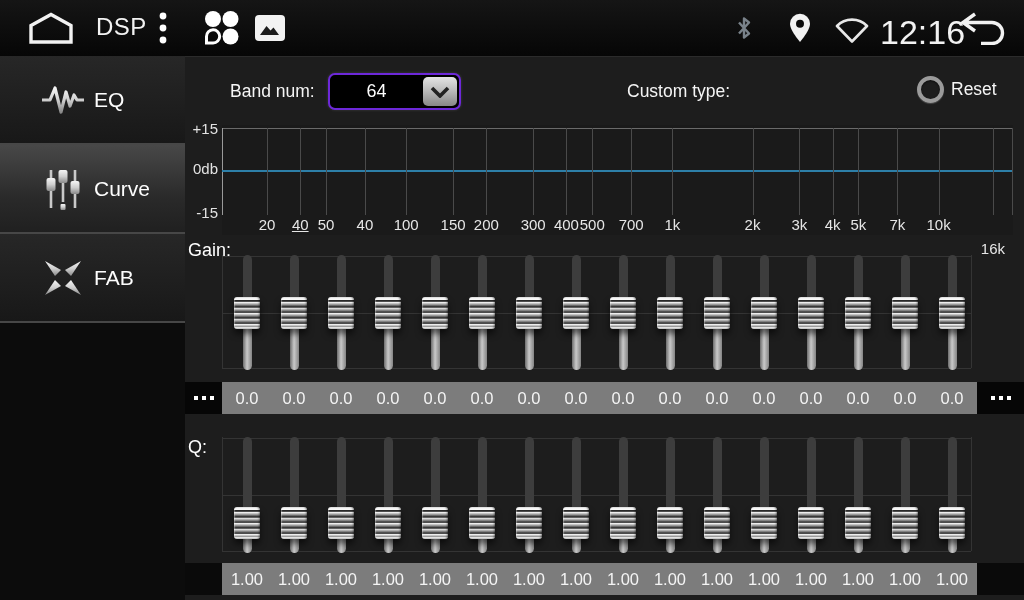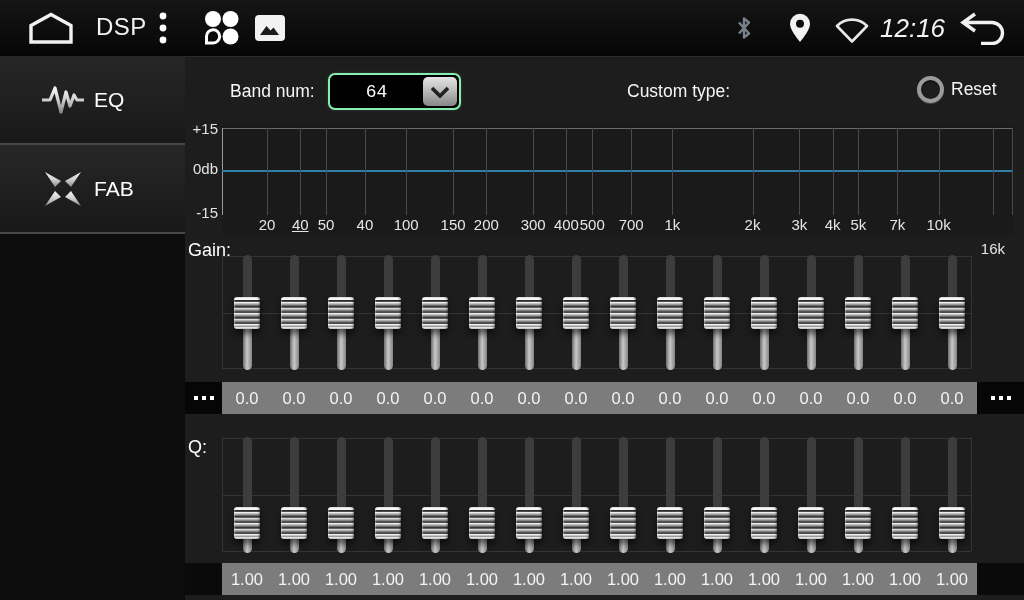--- a/index.html
+++ b/index.html
@@ -11,34 +11,34 @@
           background:linear-gradient(180deg,#151515,#060606);border-bottom:1px solid #2b2b2b;}
   .topbar .icon{position:absolute;display:flex;align-items:center;justify-content:center;}
   .tb-home{left:26px;top:11px;width:50px;height:34px;}
   .tb-title{position:absolute;left:96px;top:13px;font-size:24px;letter-spacing:.5px;}
   .tb-kebab{left:156px;top:11px;width:14px;height:34px;}
   .tb-clover{left:202px;top:9px;width:38px;height:38px;}
   .tb-gallery{left:254px;top:14px;width:32px;height:28px;}
   .tb-bt{left:734px;top:14px;width:20px;height:28px;}
   .tb-loc{left:788px;top:13px;width:24px;height:30px;}
   .tb-wifi{left:834px;top:14px;width:36px;height:29px;}
-  .tb-time{position:absolute;left:880px;top:13px;font-size:26px;font-style:italic;}
+  .tb-time{position:absolute;left:880px;top:13px;font-size:34px;}
   .tb-back{left:958px;top:11px;width:52px;height:34px;}
   
   .sidebar{position:absolute;left:0;top:56px;width:185px;height:544px;background:#0c0c0c;}
   .side-item{position:relative;height:87px;border-bottom:2px solid #474747;
              background:linear-gradient(180deg,#272727,#181818);
              display:flex;align-items:center;cursor:pointer;}
   .side-item.active{background:linear-gradient(180deg,#484848,#2a2a2a 60%,#202020);}
   .side-item .sicon{width:46px;margin-left:40px;display:flex;justify-content:center;}
   .side-item .slabel{margin-left:8px;font-size:21px;color:#fdfdfd;}
   
   .ctl-label{position:absolute;font-size:17.5px;color:#f5f5f5;}
-  .dropdown{position:absolute;top:73px;height:33px;background:#000;border:2px solid #86efac;
-            border-radius:7px;box-shadow:0 0 3px rgba(255,255,255,.15);cursor:pointer;font-family:Liberation Mono, monospace;}
+  .dropdown{position:absolute;top:73px;height:33px;background:#000;border:2px solid #6d28d9;
+            border-radius:7px;box-shadow:0 0 3px rgba(255,255,255,.15);cursor:pointer;}
   .dd-value{position:absolute;left:0;top:0;bottom:0;display:flex;align-items:center;
             justify-content:center;font-size:18px;color:#fff;}
   .dd-btn{position:absolute;right:2px;top:2px;bottom:2px;width:34px;border-radius:5px;
           background:linear-gradient(180deg,#e4e4e4,#bdbdbd 45%,#878787);
           display:flex;align-items:center;justify-content:center;}
   .reset-circle{position:absolute;left:917px;top:76px;width:19px;height:19px;border-radius:50%;
           border:4px solid #9b9b9b;background:transparent;cursor:pointer;
           box-shadow:inset 0 1px 2px rgba(0,0,0,.6),0 1px 1px rgba(255,255,255,.2);}
   
   .graph{position:absolute;left:222px;top:125px;width:791px;height:110px;background:#1a1a1a;}
@@ -147,20 +147,36 @@
 
   <div class="sidebar">
     <div class="side-item">
       <span class="sicon">
         <svg width="46" height="36" viewBox="0 0 46 36">
             <polyline points="2,18 10,18 15,6 21,30 26,10 30,24 34,13 37,18 44,18" fill="none" stroke="url(#metal)" stroke-width="3.2" stroke-linejoin="round"></polyline>
           </svg>
       </span>
       <span class="slabel">EQ</span>
     </div>
+    <div class="side-item active">
+      <span class="sicon">
+        <svg width="40" height="42" viewBox="0 0 40 42">
+          <g stroke="#c9c9c9" stroke-width="2.6">
+            <line x1="8" y1="2" x2="8" y2="40"></line>
+              <line x1="20" y1="2" x2="20" y2="34"></line>
+            <line x1="32" y1="2" x2="32" y2="40"></line>
+            </g>
+          <rect x="3.5" y="10" width="9" height="13" rx="2" fill="url(#metal)"></rect>
+          <rect x="15.5" y="2" width="9" height="13" rx="2" fill="url(#metal)"></rect>
+          <rect x="17.5" y="36" width="5" height="6" rx="1" fill="url(#metal)"></rect>
+          <rect x="27.5" y="13" width="9" height="13" rx="2" fill="url(#metal)"></rect>
+        </svg>
+      </span>
+      <span class="slabel">Curve</span>
+    </div>
     <div class="side-item">
       <span class="sicon">
         <svg width="40" height="40" viewBox="0 0 40 40">
           <g fill="url(#metal)">
             <polygon points="18,12 12,18 2,3"></polygon>
             <polygon points="22,12 28,18 38,3"></polygon>
             <polygon points="12,22 18,28 2,37"></polygon>
             <polygon points="28,22 22,28 38,37"></polygon>
           </g>
         </svg>

